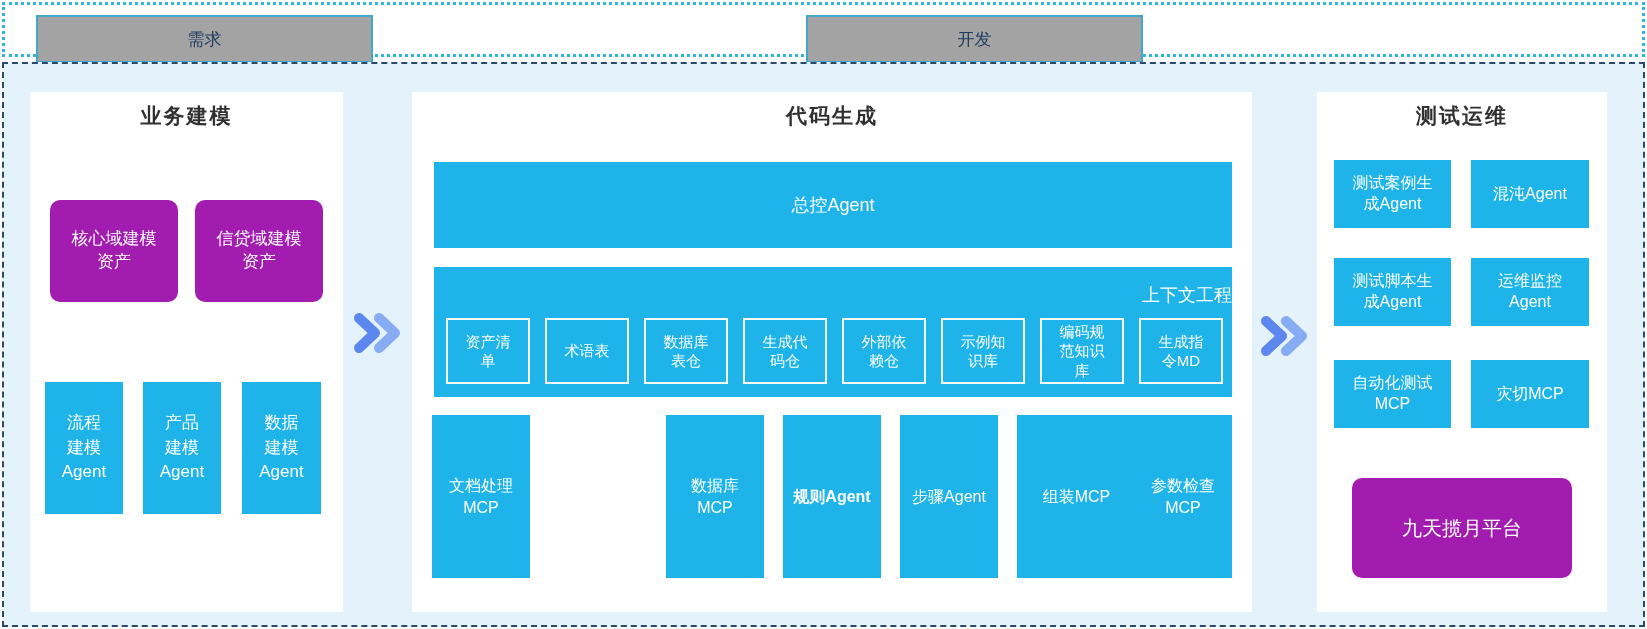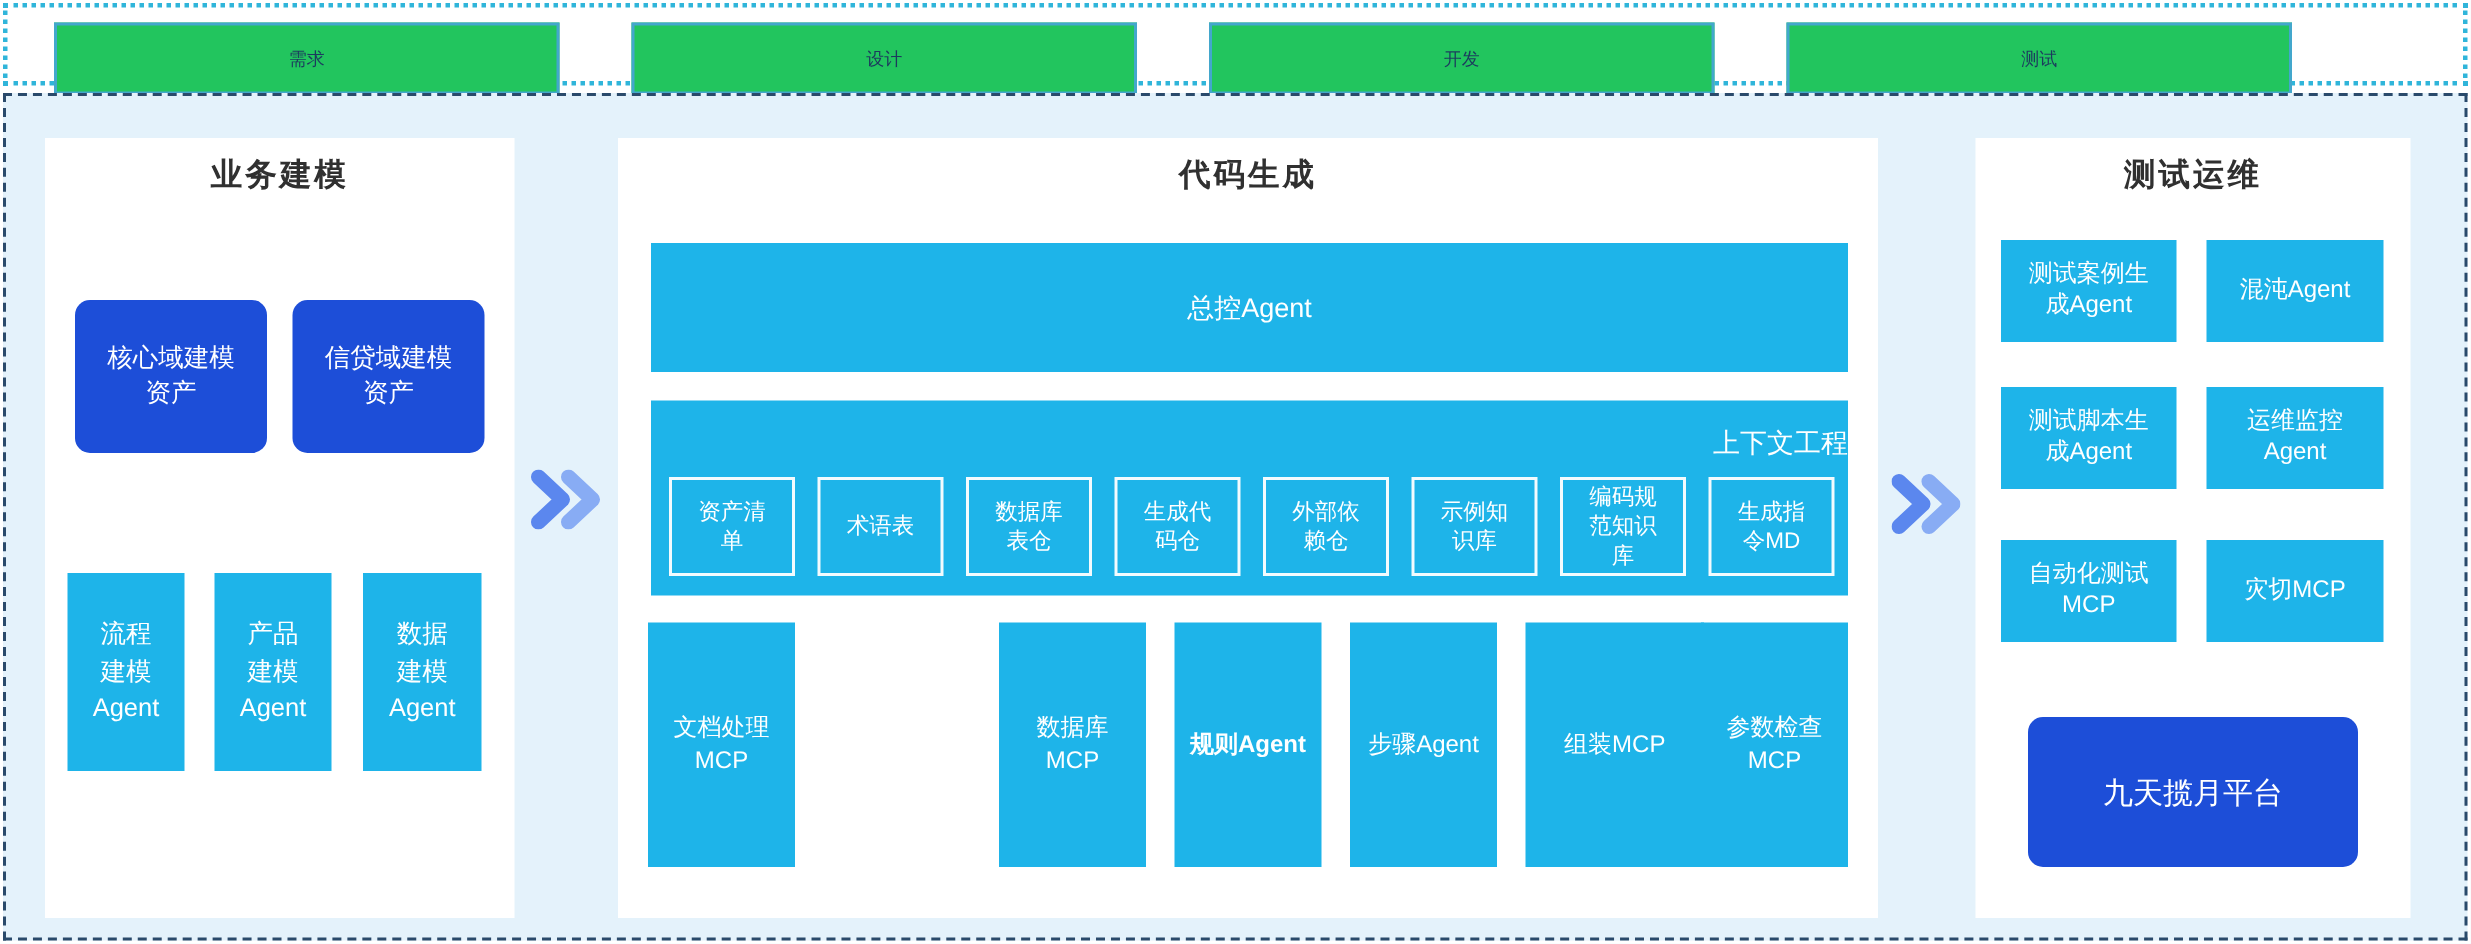--- a/index.html
+++ b/index.html
@@ -4,56 +4,54 @@
 <style>
   * { margin: 0; padding: 0; box-sizing: border-box; }
   html, body { background: #ffffff; }
   body { font-family: "Liberation Sans", "DejaVu Sans", sans-serif; }
   .page { position: relative; width: 1647px; height: 629px; background: #ffffff; overflow: hidden; }
 
   
   .stage-strip { position: absolute; left: 2px; top: 2px; width: 1643px; height: 55px;
                  background: #ffffff; border: 3px dotted #30b5da; }
   .stage-box { position: absolute; top: 10px; width: 337px; height: 48px;
-               background: #22c55e; border: 2px solid #43a7cc; color: #1c3a5e;
-               font-size: 12px; display: flex; align-items: center; justify-content: center; }
+               background: #a3a3a3; border: 2px solid #43a7cc; color: #1c3a5e;
+               font-size: 17px; display: flex; align-items: center; justify-content: center; }
 
   
   .main-box { position: absolute; left: 2px; top: 62px; width: 1643px; height: 565px;
               background: #e4f2fb; border: 2px dashed #2a4a6b; }
 
   .panel { position: absolute; background: #ffffff; }
   .panel-title { position: absolute; width: 100%; text-align: center; top: 10px;
                  font-size: 21px; font-weight: bold; color: #303030; letter-spacing: 2px; }
 
   .cyan { background: #1eb4e9; color: #ffffff; display: flex; align-items: center;
           justify-content: center; text-align: center; white-space: pre-line; position: absolute; }
-  .navy { background: #1d4ed8; color: #ffffff; display: flex; align-items: center;
+  .navy { background: #a21caf; color: #ffffff; display: flex; align-items: center;
           justify-content: center; text-align: center; white-space: pre-line;
           position: absolute; border-radius: 10px; }
 
   .bar-label { position: absolute; width: 100%; text-align: center; color: #ffffff; }
 
   .ctx-item { position: absolute; top: 51px; width: 84px; height: 66px;
               border: 2px solid rgba(255,255,255,0.95); color: #ffffff; font-size: 15px;
               line-height: 1.3; display: flex; align-items: center; justify-content: center;
               text-align: center; white-space: pre-line; }
 
   .arrow { position: absolute; width: 46px; height: 40px; }
 </style>
 </head>
 <body>
 
 <div class="page">
 
   <div class="stage-strip">
     <div class="stage-box" style="left:31px">需求</div>
-    <div class="stage-box" style="left:416px">设计</div>
     <div class="stage-box" style="left:801px">开发</div>
-    <div class="stage-box" style="left:1186px">测试</div>
   </div>
 
   <div class="main-box"></div>
 
   <div class="panel" style="left:30px; top:92px; width:313px; height:520px;">
     <div class="panel-title">业务建模</div>
   </div>
   <div class="navy" style="left:50px;  top:200px; width:128px; height:102px; font-size:17px; line-height:1.35;">核心域建模
 资产</div>
   <div class="navy" style="left:195px; top:200px; width:128px; height:102px; font-size:17px; line-height:1.35;">信贷域建模

